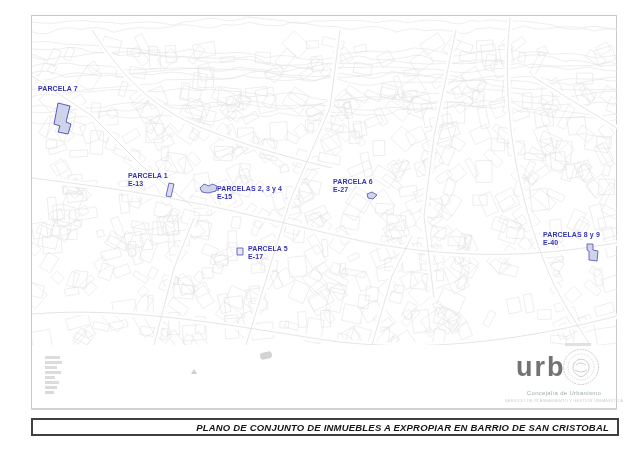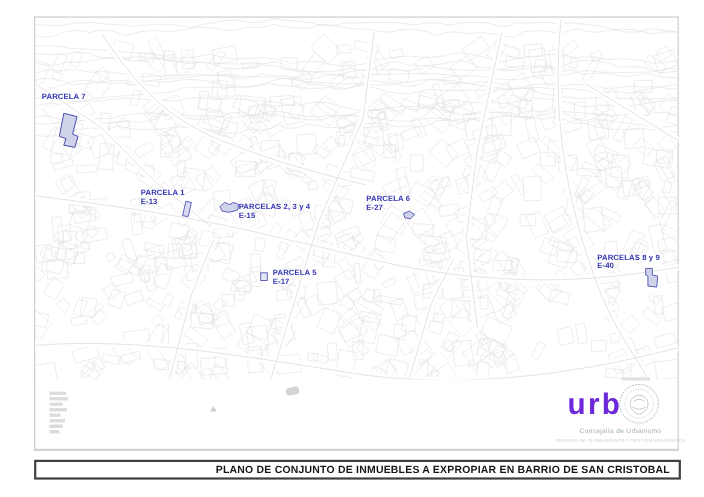--- a/index.html
+++ b/index.html
@@ -7,24 +7,24 @@
         font-family:"Liberation Sans",sans-serif;}
   .sheet{position:absolute;left:31px;top:15px;width:586px;height:395px;background:#ffffff;
          border:1px solid #c9c9c9;border-bottom:2px solid #d2d2d2;box-sizing:border-box;}
   .map-tex,.map-overlay{position:absolute;left:0;top:0;width:585px;height:329px;}
   .plabel{position:absolute;font-size:7px;font-weight:700;color:#3434b2;line-height:7.5px;
           letter-spacing:0.1px;white-space:nowrap;}
   .plabel span{display:block;}
   .titlebar{position:absolute;left:31px;top:418px;width:588px;height:18px;box-sizing:border-box;
             border:2px solid #3f3f3f;background:#ffffff;display:flex;align-items:center;
             justify-content:flex-end;padding-right:8px;}
-  .titlebar span{font-size:9.5px;font-weight:700;color:#161616;letter-spacing:0.2px;white-space:nowrap;}
+  .titlebar span{font-size:9.5px;font-weight:700;color:#161616;letter-spacing:0.2px;white-space:nowrap;font-style:italic;}
   .logo{position:absolute;left:505px;top:340px;width:118px;height:68px;}
   .logo .wordmark{position:absolute;left:11px;top:14px;font-size:27px;font-weight:700;
-                  color:#6d28d9;letter-spacing:2px;line-height:27px;}
+                  color:#737373;letter-spacing:2px;line-height:27px;}
   .logo .seal{position:absolute;left:53px;top:3px;}
   .logo .dept{position:absolute;left:0;top:50px;width:118px;text-align:center;font-size:6px;
               color:#9fb0a6;letter-spacing:0.3px;white-space:nowrap;}
   .logo .svc{position:absolute;left:0;top:58px;width:118px;text-align:center;font-size:4px;
              color:#c6cfc9;letter-spacing:0.2px;white-space:nowrap;}
   .sealcap{position:absolute;left:565px;top:343px;width:26px;height:3px;background:#dfe3e0;}
   .stamp{position:absolute;left:45px;top:356px;}
   .stamp i{display:block;background:#dcdcdc;height:2.5px;margin-bottom:2.5px;}
   .stamp2{position:absolute;left:45px;top:386px;}
   .stamp2 i{display:block;background:#dadada;height:2.5px;margin-bottom:2.5px;}

